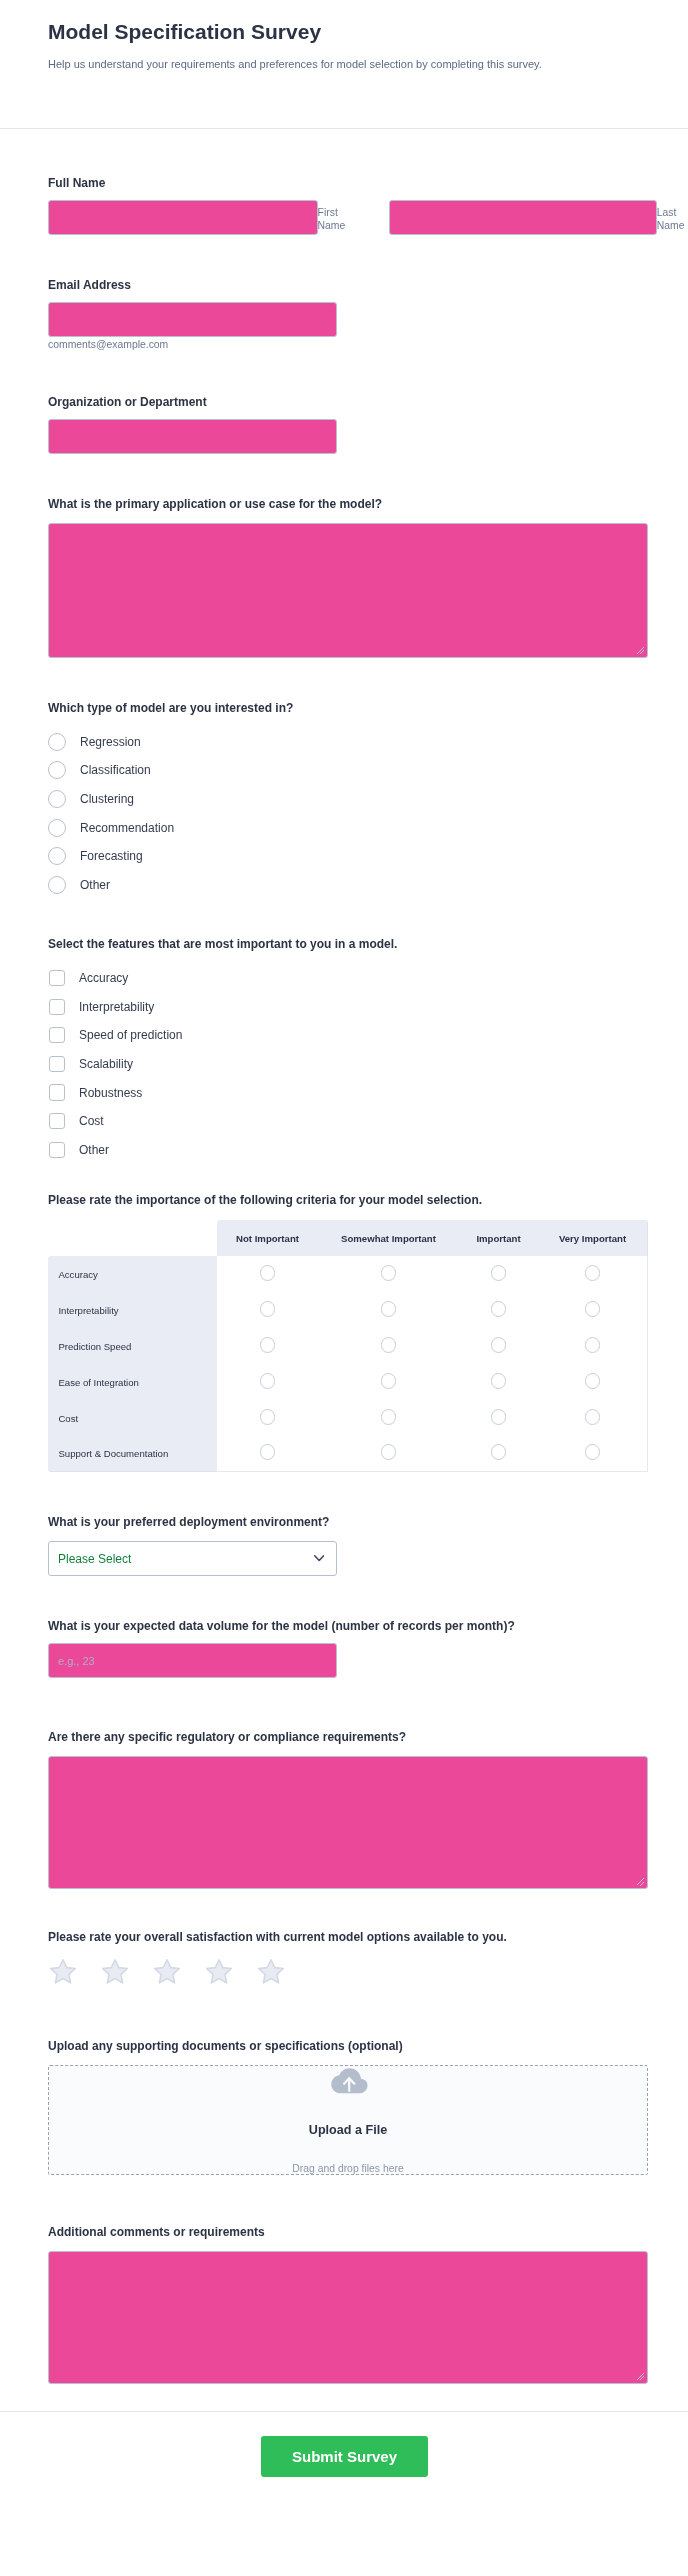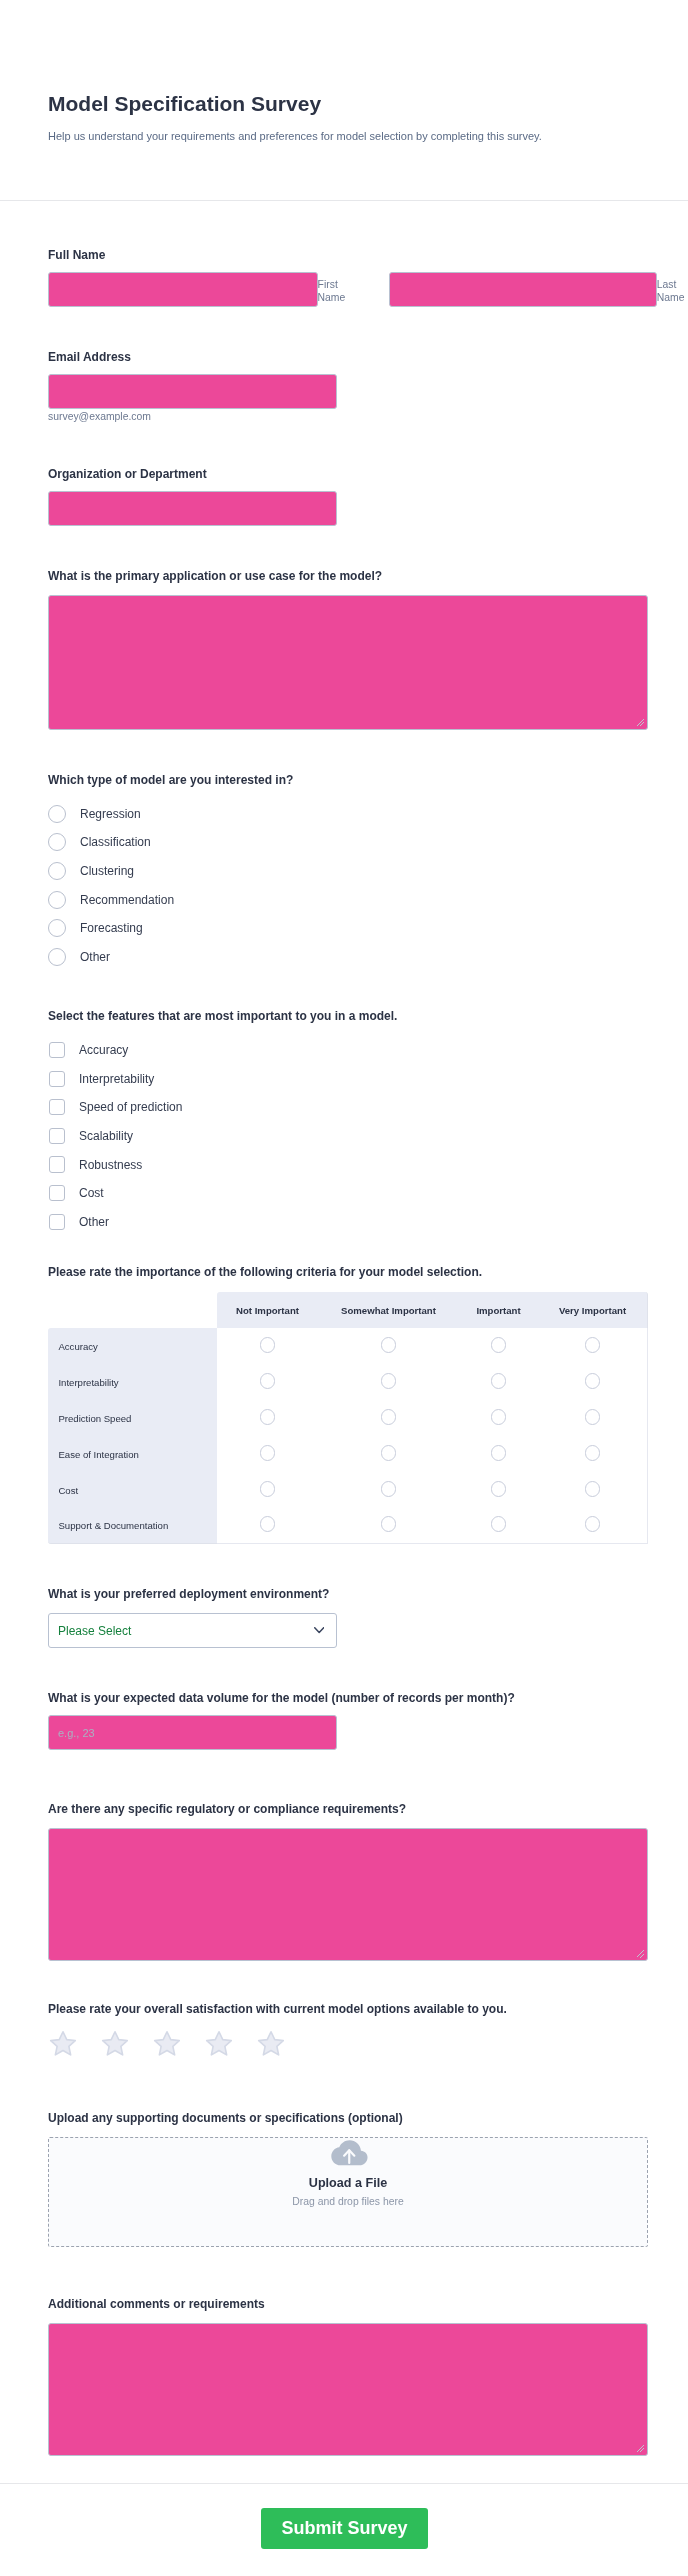--- a/index.html
+++ b/index.html
@@ -3,21 +3,21 @@
 <meta charset="utf-8">
 <style>
   * { box-sizing: border-box; margin: 0; padding: 0; }
   html, body { background: #ffffff; }
   body {
     width: 689px;
     font-family: "Liberation Sans", sans-serif;
     color: #2c3345;
     margin: 0 auto;
   }
-  .header { padding: 47px 48px 0 48px; margin-top: 44px; }
+  .header { padding: 19px 48px 0 48px; }
   .form-title { font-size: 21px; font-weight: 700; color: #2c3345; line-height: 25px; }
   .form-subtitle { margin-top: 10.4px; font-size: 11px; color: #5a6a85; line-height: 21.5px; max-width: 552px; }
   .divider { border: none; border-top: 0.7px solid #e6e7ea; height: 0; width: 100%; margin: 0; }
   .divider-top { margin-top: 52px; }
   .content { padding: 0 48px; }
 
   .q-label { font-size: 12px; font-weight: 700; color: #2c3345; line-height: 15px; }
   .sub-label { font-size: 10.4px; color: #6c7890; line-height: 12.6px; }
 
   .mt-first { margin-top: 47px; }
@@ -95,31 +95,31 @@
     display: flex; align-items: center; justify-content: space-between;
     padding: 0 12px 0 9px; background: #fff; cursor: pointer;
   }
   .select-placeholder { font-size: 12px; color: #15803d; }
 
   .stars { display: flex; gap: 22px; margin-top: 12px; }
   .star-icon { width: 30px; height: 30px; display: inline-block; cursor: pointer; }
 
   .dropzone {
     margin-top: 10.4px; width: 600px; height: 110px; border: 1.5px dashed #9ca3b0; border-radius: 2.2px;
-    background: #fafbfd; display: flex; flex-direction: column; align-items: center; justify-content: flex-start;
+    background: #fafbfd; display: flex; flex-direction: column; align-items: center; justify-content: space-between;
     cursor: pointer;
   }
   .dz-title { font-size: 12.6px; font-weight: 700; color: #2c3345; margin-top: 7.4px; }
   .dz-hint { font-size: 10.4px; color: #8c96a8; margin-top: 6px; }
 
   .divider-bottom { margin-top: 27px; }
   .footer { padding: 24px 0 36px 0; display: flex; justify-content: center; background: #fff; }
   .submit-btn {
     width: 167px; height: 41px; background: #2ebd59; color: #fff; border: none; border-radius: 3px;
-    font-family: "Liberation Sans", sans-serif; font-size: 18px; font-weight: 600; cursor: pointer;
+    font-family: "Liberation Sans", sans-serif; font-size: 15px; font-weight: 600; cursor: pointer;
   }
 </style>
 </head>
 <body>
 
 <div class="header">
   <h1 class="form-title">Model Specification Survey</h1>
   <p class="form-subtitle">Help us understand your requirements and preferences for model selection by completing this survey.</p>
 </div>
 <hr class="divider divider-top">
@@ -136,21 +136,21 @@
       <div class="name-col">
         <input class="text-input w-last" type="text" style="">
         <span class="sub-label">Last Name</span>
       </div>
     </div>
   </div>
 
   <div class="field">
     <div class="q-label">Email Address</div>
     <input class="text-input w-short" type="text" style=""><br>
-    <span class="sub-label">survey@example.com</span>
+    <span class="sub-label">comments@example.com</span>
   </div>
 
   <div class="field">
     <div class="q-label">Organization or Department</div>
     <input class="text-input w-short" type="text" style="">
   </div>
 
   <div class="field">
     <div class="q-label">What is the primary application or use case for the model?</div>
     <div class="textarea-wrap">

